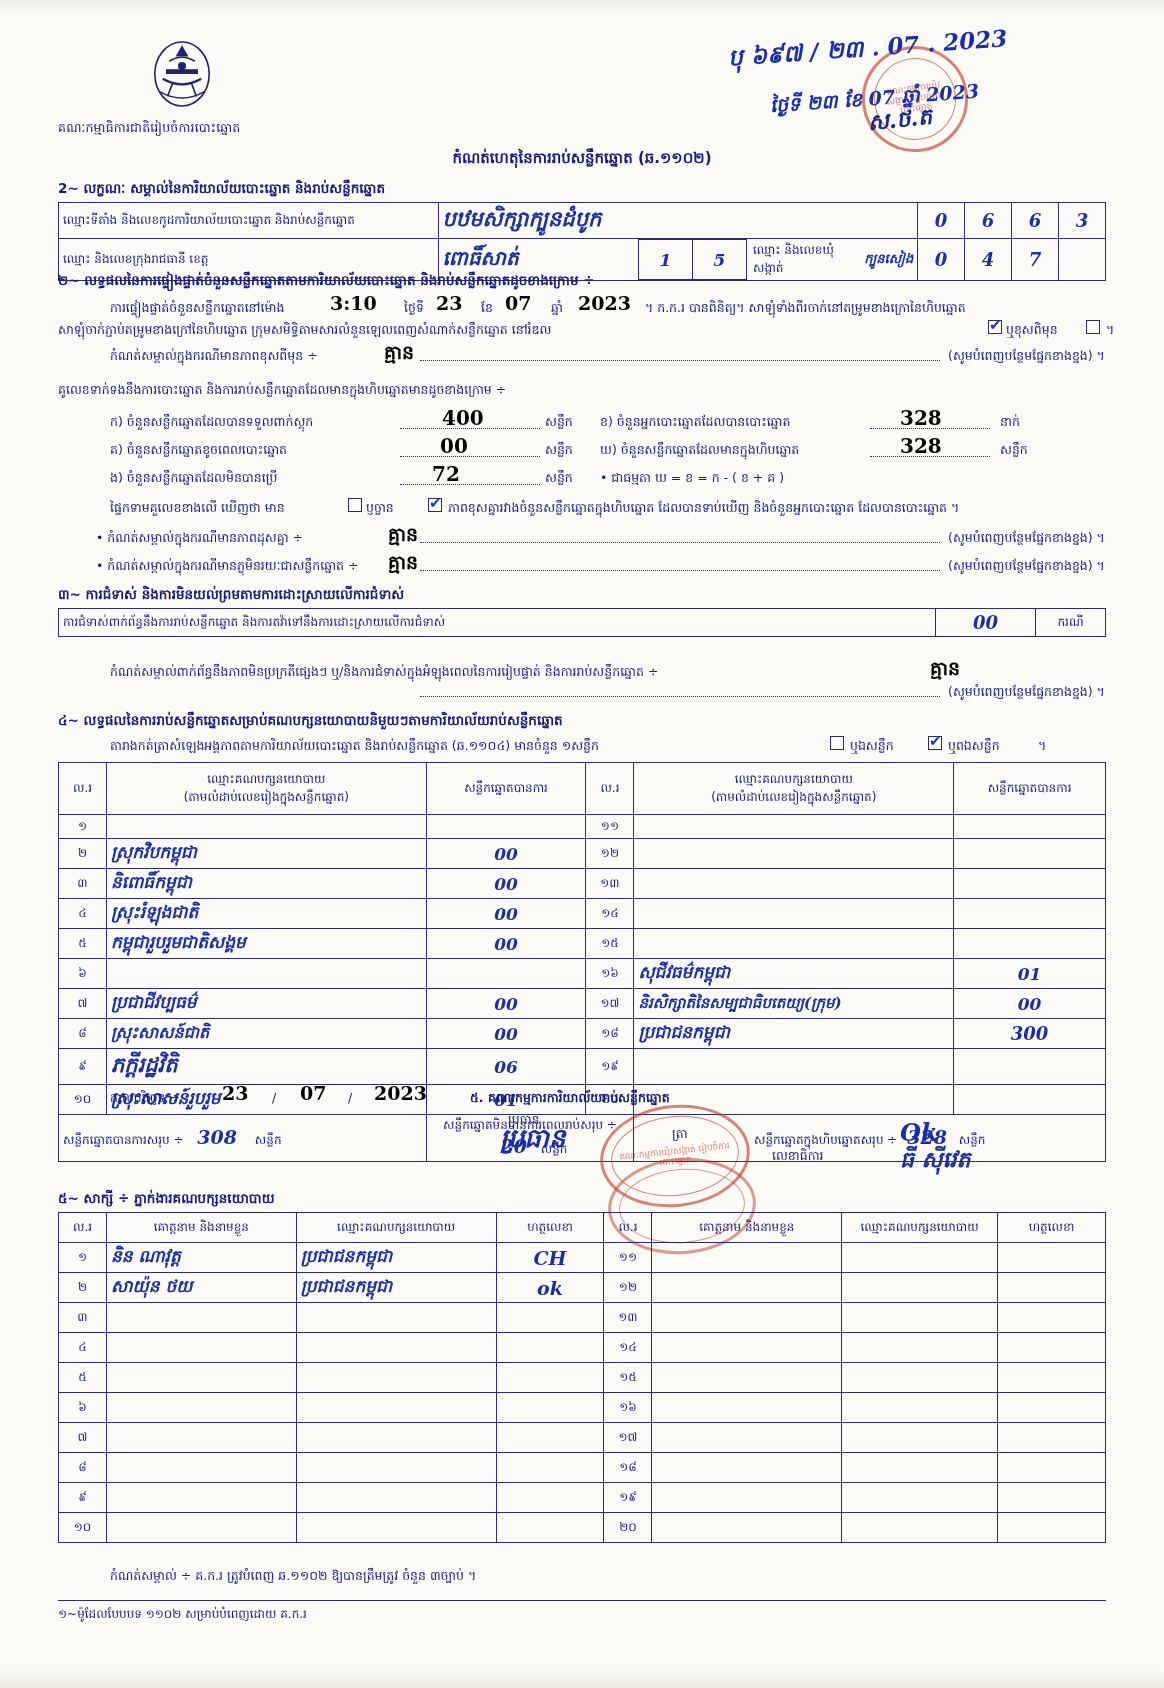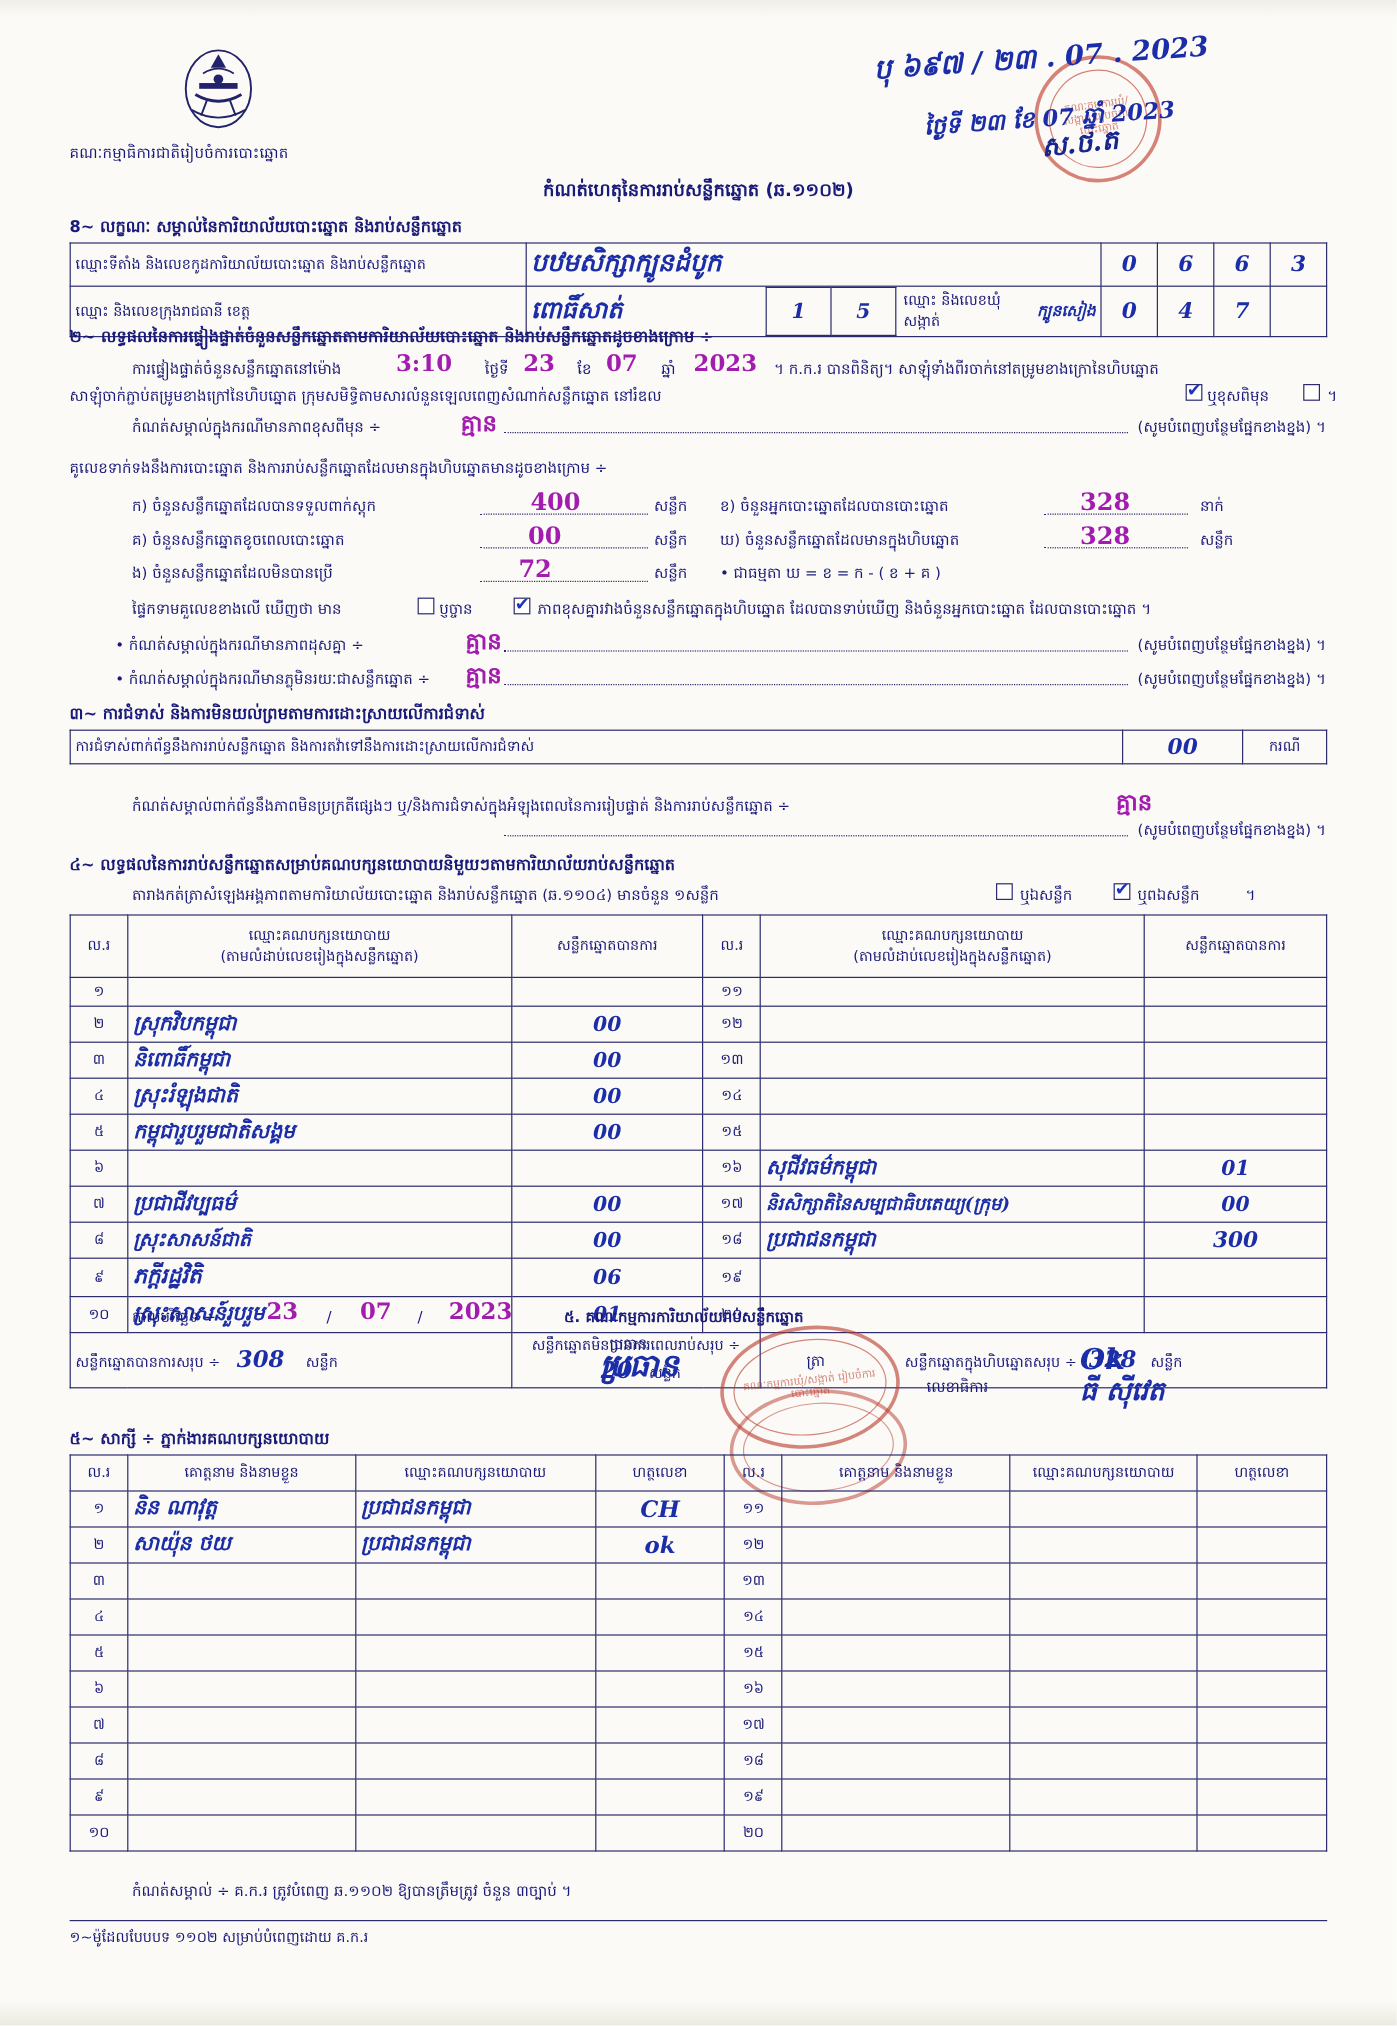--- a/index.html
+++ b/index.html
@@ -80,21 +80,21 @@
 
   .cb{
     display:inline-block; width:14px; height:14px; border:1.4px solid #2b2b6e;
     vertical-align:-2px; position:relative; background:#fff;
   }
   .cb.checked::after{
     content:"✔"; position:absolute; left:0px; top:-5px; font-size:15px; color:#1b36b8;
     font-weight:bold;
   }
 
-  .hw{ position:absolute; font-family:"DejaVu Serif", serif; font-weight:bold; color:#a21caf; }
+  .hw{ position:absolute; font-family:"DejaVu Serif", serif; font-weight:bold; color:#000000; }
 
   
   .stamp-oval{
     position:absolute; left:600px; top:1105px; width:150px; height:102px;
     border-radius:50%;
     border:3px solid #b9382c; opacity:.6; transform:rotate(-6deg);
   }
   .stamp-oval .inner{ position:absolute; inset:8px; border-radius:50%; border:1.5px solid #b9382c;}
   .stamp-oval .txt{
     position:absolute; inset:0; display:flex; align-items:center; justify-content:center;
@@ -135,21 +135,21 @@
   <div class="doc-title khm">កំណត់ហេតុនៃការរាប់សន្លឹកឆ្នោត (ឆ.១១០២)</div>
 
   <div class="stamp-round">
     <div class="inner"></div>
     <div class="txt khm">គណៈកម្មការឃុំ/សង្កាត់ រៀបចំការបោះឆ្នោត</div>
   </div>
   <div class="tr-hand1 hand">បុ ៦៩៧ / ២៣ . 07 . 2023</div>
   <div class="tr-hand2 hand">ថ្ងៃទី ២៣ ខែ 07 ឆ្នាំ 2023</div>
   <div class="tr-hand3 hand">ស.ថ.ត</div>
 
-  <div class="sec-head khm" style="left:58px; top:180px;">8~ លក្ខណៈ សម្គាល់នៃការិយាល័យបោះឆ្នោត និងរាប់សន្លឹកឆ្នោត</div>
+  <div class="sec-head khm" style="left:58px; top:180px;">2~ លក្ខណៈ សម្គាល់នៃការិយាល័យបោះឆ្នោត និងរាប់សន្លឹកឆ្នោត</div>
 
   <table class="grid" style="left:58px; top:202px; width:1048px;">
     <tbody>
         <tr>
       <td class="khm" style="width:380px;">ឈ្មោះទីតាំង និងលេខកូដការិយាល័យបោះឆ្នោត និងរាប់សន្លឹកឆ្នោត</td>
       <td style="width:480px;">
         <span class="hand" style="font-size:21px;">បឋមសិក្សាក្បូនដំបូក</span>
       </td>
       <td class="center hand" style="width:47px; font-size:18px;">0</td>
       <td class="center hand" style="width:47px; font-size:18px;">6</td>
@@ -367,21 +367,21 @@
     <tr>
       <td class="center khm" style="height:24px;">៨</td>
       <td><span class="hand" style="font-size:16px;">ស្រុះសាសន៍ជាតិ</span></td>
       <td class="center"><span class="hand" style="font-size:17px;">00</span></td>
       <td class="center khm">១៨</td>
       <td><span class="hand" style="font-size:17px;">ប្រជាជនកម្ពុជា</span></td>
       <td class="center"><span class="hand" style="font-size:18px;">300</span></td>
     </tr>
     <tr>
       <td class="center khm" style="height:24px;">៩</td>
-      <td><span class="hand" style="font-size:18px;font-family:Liberation Mono, monospace;">ភក្តីរដ្ឋវិតិ</span></td>
+      <td><span class="hand" style="font-size:21px;font-family:Liberation Mono, monospace;">ភក្តីរដ្ឋវិតិ</span></td>
       <td class="center"><span class="hand" style="font-size:17px;margin-top:28px;">06</span></td>
       <td class="center khm">១៩</td>
       <td><span class="hand" style="font-size:17px;"></span></td>
       <td class="center"><span class="hand" style="font-size:17px;"></span></td>
     </tr>
     <tr>
       <td class="center khm" style="height:24px;">១០</td>
       <td><span class="hand" style="font-size:17px;margin-top:16px;">ស្រុះសាសន៍រួបរួម</span></td>
       <td class="center"><span class="hand" style="font-size:17px;">01</span></td>
       <td class="center khm">២០</td>

